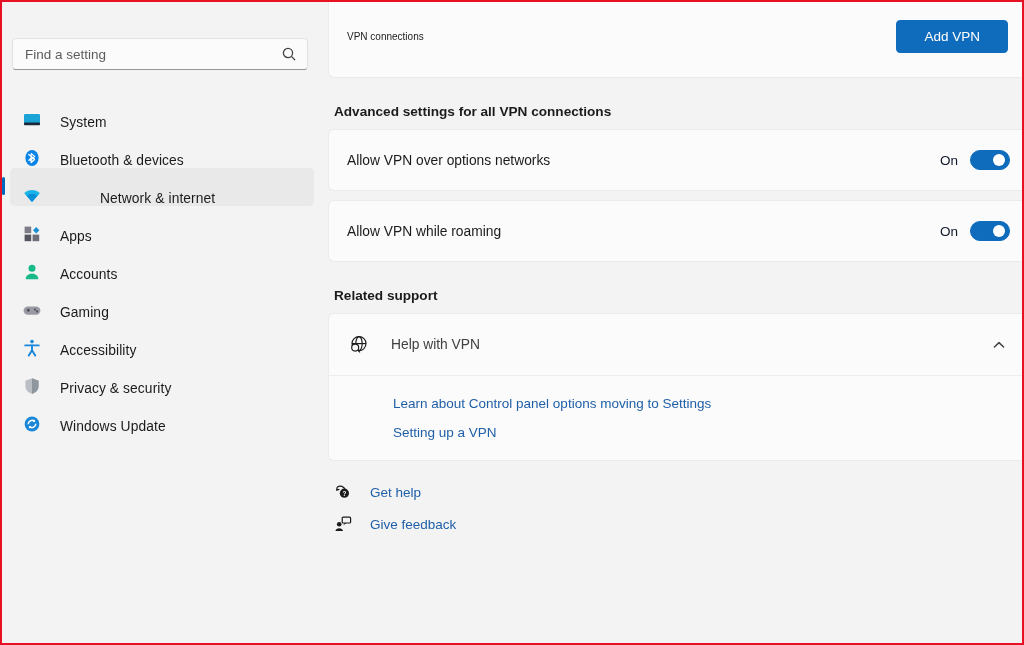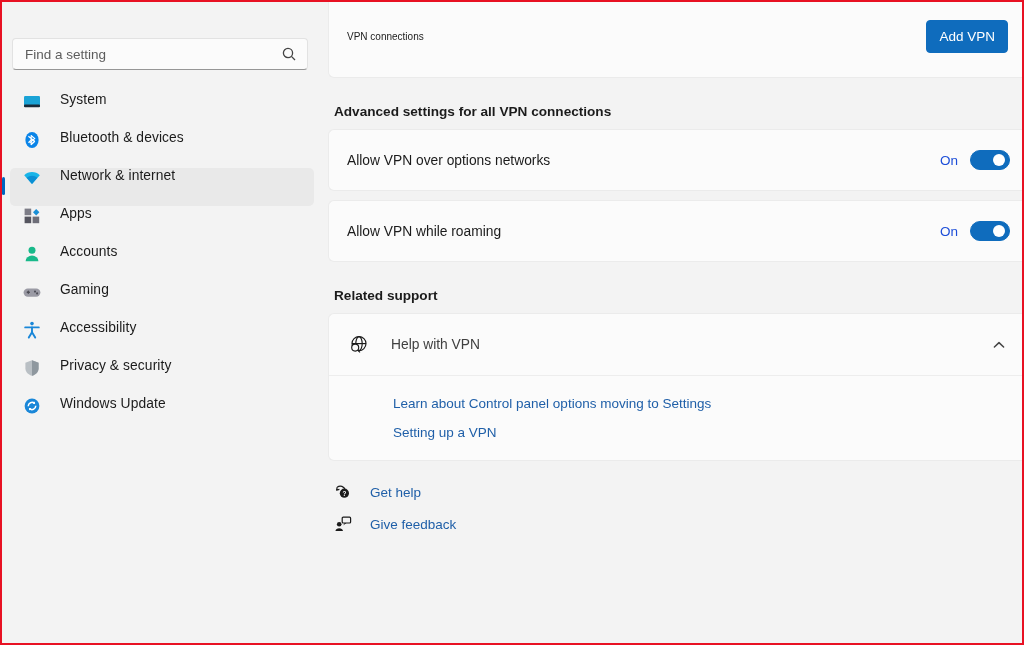--- a/index.html
+++ b/index.html
@@ -49,27 +49,27 @@
     font-size: 13.5px;
     color: #a16207;
   }
   .search-input::placeholder { color: #5c5c5c; }
   .search-icon { width: 16px; height: 16px; flex: 0 0 16px; color: #444; }
 
   .nav { padding: 0 8px; }
   .nav-item {
     position: relative;
     display: flex;
-    align-items: flex-start;
+    align-items: flex-end;
     height: 38px;
     border-radius: 5px;
     padding-left: 12px;
     cursor: default;
   }
-  .nav-item.selected { background: #e9e9e9; }
+  .nav-item.selected { background: #e9e9e9; gap: 40px; }
   .nav-item.selected::before {
     content: "";
     position: absolute;
     left: -8px;
     top: 9px;
     width: 3px;
     height: 18px;
     border-radius: 2px;
     background: #0067c0;
   }
@@ -111,41 +111,41 @@
     border-top-left-radius: 0;
   }
   .vpn-title { font-size: 10px; color: #1b1b1b; flex: 1; }
   .add-vpn-btn {
     background: #0f6cbd;
     color: #ffffff;
     border: 1px solid #0f6cbd;
     border-radius: 4px;
     font-family: "Liberation Sans", sans-serif;
     font-size: 13.5px;
-    padding: 8px 12px;
+    padding: 8px 27px;
     cursor: pointer;
     white-space: nowrap;
   }
 
   .section-head {
     font-size: 13.6px;
     font-weight: bold;
     color: #1b1b1b;
     margin: 26px 0 10px 6px;
   }
 
   .toggle-row {
     height: 62px;
     display: flex;
     align-items: center;
     padding: 0 0 0 18px;
     margin-bottom: 9px;
   }
   .toggle-label { font-size: 13.8px; color: #1b1b1b; flex: 1; }
-  .toggle-state { font-size: 13.5px; color: #1d4ed8; margin-right: 12px; }
+  .toggle-state { font-size: 13.5px; color: #0f172a; margin-right: 12px; }
   .switch {
     width: 40px; height: 20px;
     border-radius: 10px;
     background: #0f6cbd;
     border: 1px solid #0f6cbd;
     position: relative;
     flex: 0 0 40px;
     margin-right: 12px;
     cursor: pointer;
   }

